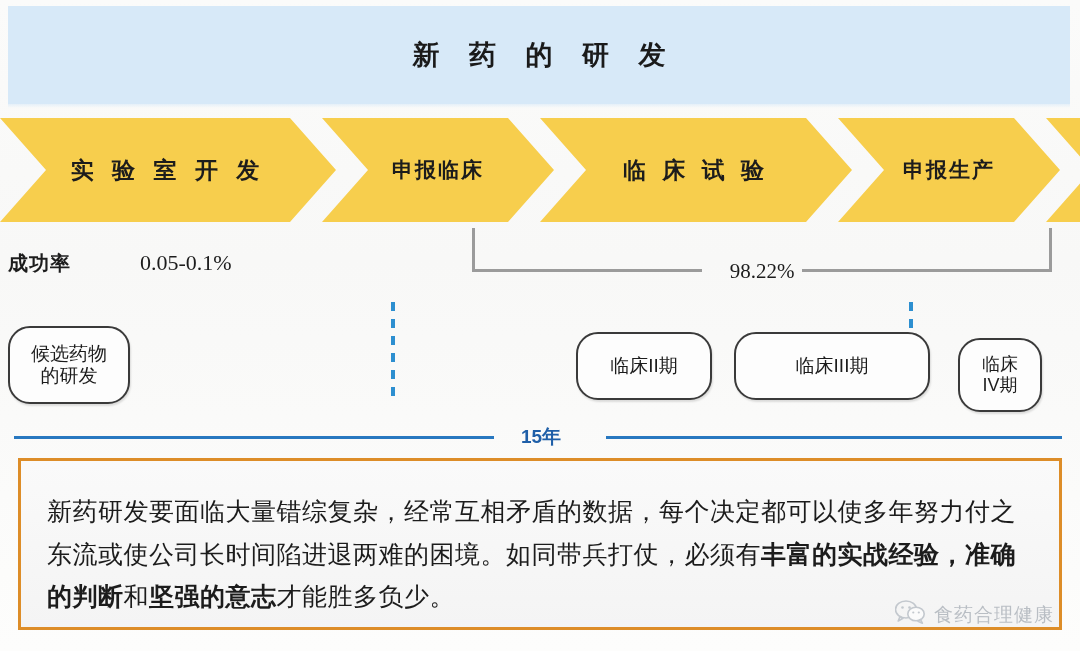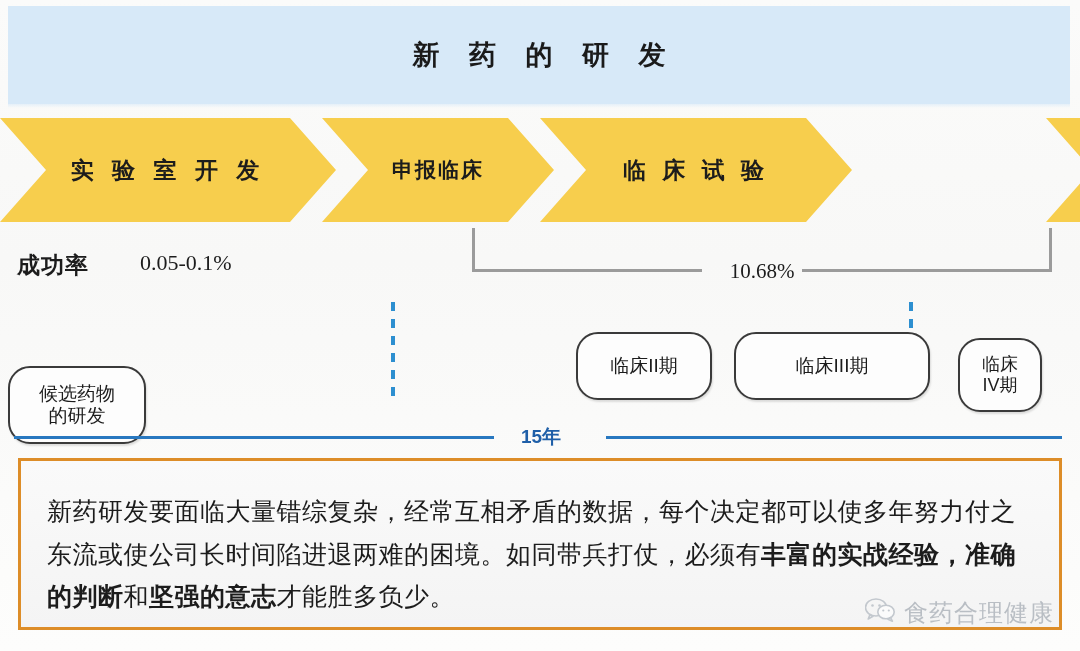--- a/index.html
+++ b/index.html
@@ -68,24 +68,24 @@
   .chev span.lbl { position: relative; z-index: 2; }
   .chev.c0 { left: 0px;    width: 336px; clip-path: polygon(0 0, 290px 0, 336px 50%, 290px 100%, 0 100%, 46px 50%); font-size: 23px; letter-spacing: 6px; }
   .chev.c1 { left: 322px;  width: 232px; clip-path: polygon(0 0, 186px 0, 232px 50%, 186px 100%, 0 100%, 46px 50%); font-size: 21px; letter-spacing: 2px; }
   .chev.c2 { left: 540px;  width: 312px; clip-path: polygon(0 0, 266px 0, 312px 50%, 266px 100%, 0 100%, 46px 50%); font-size: 23px; letter-spacing: 5px; }
   .chev.c3 { left: 838px;  width: 222px; clip-path: polygon(0 0, 176px 0, 222px 50%, 176px 100%, 0 100%, 46px 50%); font-size: 21px; letter-spacing: 2px; }
   .chev.c4 { left: 1046px; width: 200px; clip-path: polygon(0 0, 154px 0, 200px 50%, 154px 100%, 0 100%, 46px 50%); font-size: 21px; letter-spacing: 3px; }
 
   
   .rate-label {
     position: absolute;
-    left: 17px;
+    left: 8px;
     top: 250px;
     font-family: "Liberation Sans", "DejaVu Sans", sans-serif;
-    font-size: 23px;
+    font-size: 20px;
     font-weight: bold;
     color: #1c1c1c;
     letter-spacing: 1px;
   }
   .rate-value {
     position: absolute;
     left: 140px;
     top: 250px;
     font-size: 22px;
     color: #1c1c1c;
@@ -139,21 +139,21 @@
     display: flex;
     align-items: center;
     justify-content: center;
     text-align: center;
     color: #1c1c1c;
     font-family: "Liberation Sans", "DejaVu Sans", sans-serif;
     font-size: 19px;
     line-height: 1.18;
     box-shadow: 1px 2px 2px rgba(0,0,0,0.12);
   }
-  .pill.p0 { left: 8px;   top: 326px; width: 138px; height: 78px; margin-top: 40px; }
+  .pill.p0 { left: 8px;   top: 326px; width: 122px; height: 78px; }
   .pill.p1 { left: 172px; top: 326px; width: 152px; height: 78px; }
   .pill.p2 { left: 436px; top: 332px; width: 118px; height: 68px; }
   .pill.p3 { left: 576px; top: 332px; width: 136px; height: 68px; }
   .pill.p4 { left: 734px; top: 332px; width: 196px; height: 68px; }
   .pill.p5 { left: 958px; top: 330px; width: 84px;  height: 74px; font-size: 18px; margin-top: 8px;}
 
   .vdash {
     position: absolute;
     top: 302px;
     width: 4px;
@@ -216,21 +216,21 @@
   
   .watermark {
     position: absolute;
     right: 26px;
     bottom: 22px;
     display: flex;
     align-items: center;
     gap: 9px;
     color: #b9bec4;
     font-family: "Liberation Sans", "DejaVu Sans", sans-serif;
-    font-size: 24px;
+    font-size: 19px;
     letter-spacing: 1px;
   }
   .wechat-ico { display:block; }
 </style>
 </head>
 <body>
 
 <div id="page">
 
   <div class="title-band">
@@ -239,35 +239,38 @@
 
   <div class="chev-row">
     <div class="chev c0">
       <span class="lbl">实 验 室 开 发</span>
     </div>
     <div class="chev c1">
       <span class="lbl">申报临床</span>
     </div>
     <div class="chev c2">
       <span class="lbl">临 床 试 验</span>
+    </div>
+    <div class="chev c3">
+      <span class="lbl">申报生产</span>
     </div>
     <div class="chev c4">
       
     </div>
   </div>
 
   <div class="rate-label">成功率</div>
   <div class="rate-value">0.05-0.1%</div>
 
   <div class="bracket">
     <div class="tick l"></div>
     <div class="tick r"></div>
     <div class="bar l"></div>
     <div class="bar r"></div>
-    <div class="pct">10.68%</div>
+    <div class="pct">98.22%</div>
   </div>
 
   <div class="vdash d0"></div>
   <div class="vdash d1"></div>
 
   <div class="pill p0">
     <div>
       <div>候选药物</div>
       <div>的研发</div>
     </div>

